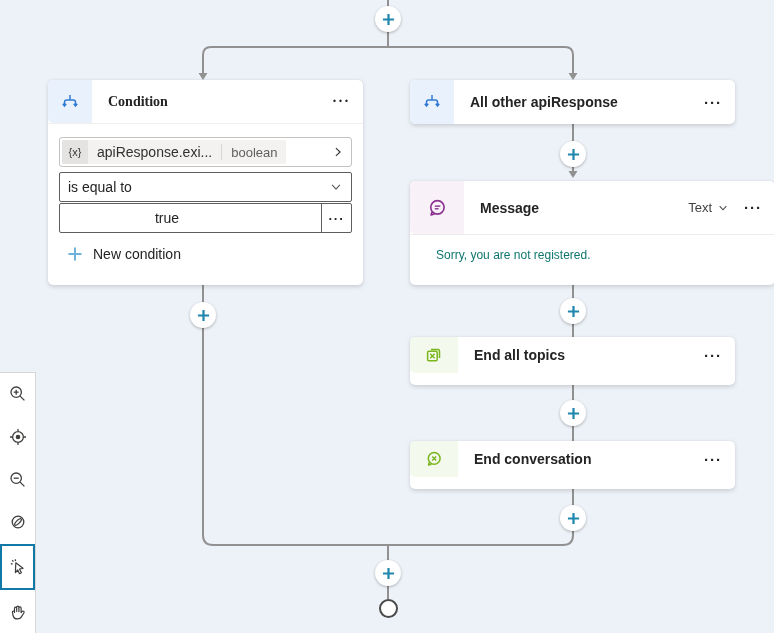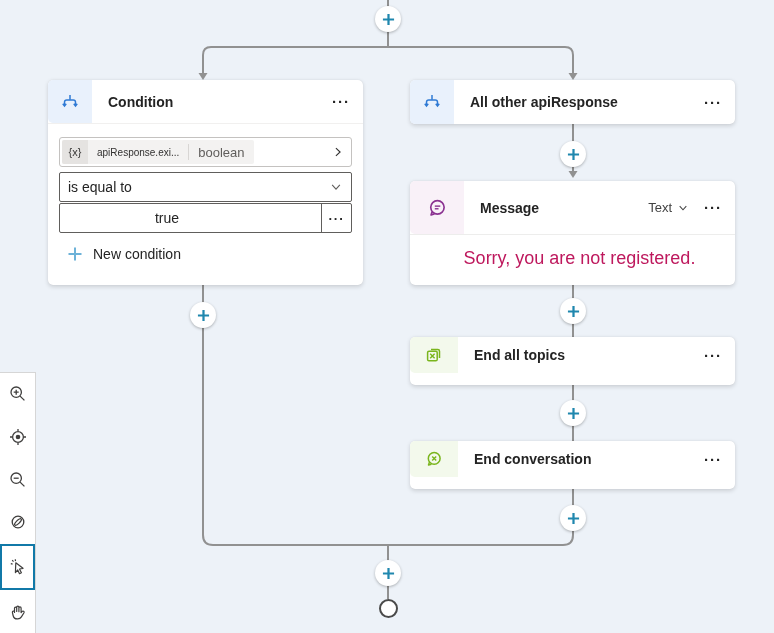--- a/index.html
+++ b/index.html
@@ -15,51 +15,51 @@
                justify-content:center; border-radius:5px 0 0 5px; }
   .icon-cell.blue   { background:#e9f1fc; }
   .icon-cell.pink   { background:#f9f1f8; }
   .icon-cell.green  { background:#f3f9ec; }
   .node-title { flex:1; margin-left:16px; font-size:14px; font-weight:600; color:#242424; white-space:nowrap; }
   .more-btn { font-size:15px; font-weight:700; letter-spacing:1px; color:#242424;
               padding:0 13px; cursor:pointer; user-select:none; }
 
   
   #condition-card { left:48px; top:80px; width:315px; height:205px; }
-  #condition-card .card-header { border-bottom:1px solid #f1f0ef; }
+  #condition-card .card-header { border-bottom:1px solid #f1f0ef;font-family:Liberation Serif, serif; }
   .cond-body { padding:13px 11px 0 11px; }
   .var-row { height:30px; border:1px solid #c4c2c0; border-radius:3px; display:flex;
              align-items:center; padding:2px 6px 2px 2px; cursor:pointer; }
   .var-chip { height:24px; background:#f3f2f1; border-radius:2px; display:flex; align-items:center; }
   .var-prefix { width:26px; height:24px; background:#e5e3e1; border-radius:2px 0 0 2px;
                 display:flex; align-items:center; justify-content:center; font-size:11px; color:#3b3a39; }
-  .var-name { padding:0 9px; font-size:10px; color:#323130; }
+  .var-name { padding:0 9px; font-size:14px; color:#323130; }
   .var-divider { width:1px; height:16px; background:#d8d6d4; }
   .var-type { padding:0 9px; font-size:13px; color:#605e5c; }
   .var-spacer { flex:1; }
   .field { height:30px; border:1px solid #605e5c; border-radius:2px; display:flex;
            align-items:center; background:#fff;gap:47px; }
   .select-row { margin-top:5px; padding:0 8px; cursor:pointer; }
   .field-value { flex:1; font-size:14px; color:#242424; white-space:nowrap; }
   .input-row { margin-top:1px;text-align:center; }
   .input-row .field-value { padding:0 8px; }
   .input-more { width:30px; height:100%; border-left:1px solid #605e5c; display:flex;
                 align-items:center; justify-content:center; font-size:13px; font-weight:700;
                 letter-spacing:1px; color:#242424; cursor:pointer; }
   .new-cond { margin-top:13px; display:flex; align-items:center; gap:11px; padding-left:9px; cursor:pointer; }
   .new-cond-label { font-size:14px; color:#242424; }
 
   
   #all-other-card { left:410px; top:80px; width:325px; height:44px; }
-  #message-card { left:410px; top:181px; width:325px; height:104px; }
+  #message-card { left:410px; top:181px; width:365px; height:104px; }
   #message-card .card-header { height:54px; border-bottom:1px solid #ededec; }
   #message-card .icon-cell { width:54px; }
   .format-dd { display:flex; align-items:center; gap:5px; color:#424242; font-size:13px;
                cursor:pointer; padding:2px 2px; }
-  .msg-body { padding:13px 12px 0 26px; font-size:18px; color:#be185d; white-space:nowrap;text-align:center; }
+  .msg-body { padding:13px 12px 0 26px; font-size:12px; color:#0f766e; white-space:nowrap; }
   #end-topics-card { left:410px; top:337px; width:325px; height:48px; }
   #end-topics-card .card-header, #end-conv-card .card-header { height:36px; }
   #end-topics-card .icon-cell, #end-conv-card .icon-cell { width:48px; }
   #end-conv-card { left:410px; top:441px; width:325px; height:48px; }
 
   
   .add-btn { position:absolute; width:26px; height:26px; border-radius:50%; background:#fff;
              box-shadow:0 1px 3px rgba(0,0,0,.28); display:flex; align-items:center;
              justify-content:center; z-index:3; cursor:pointer; }
 

